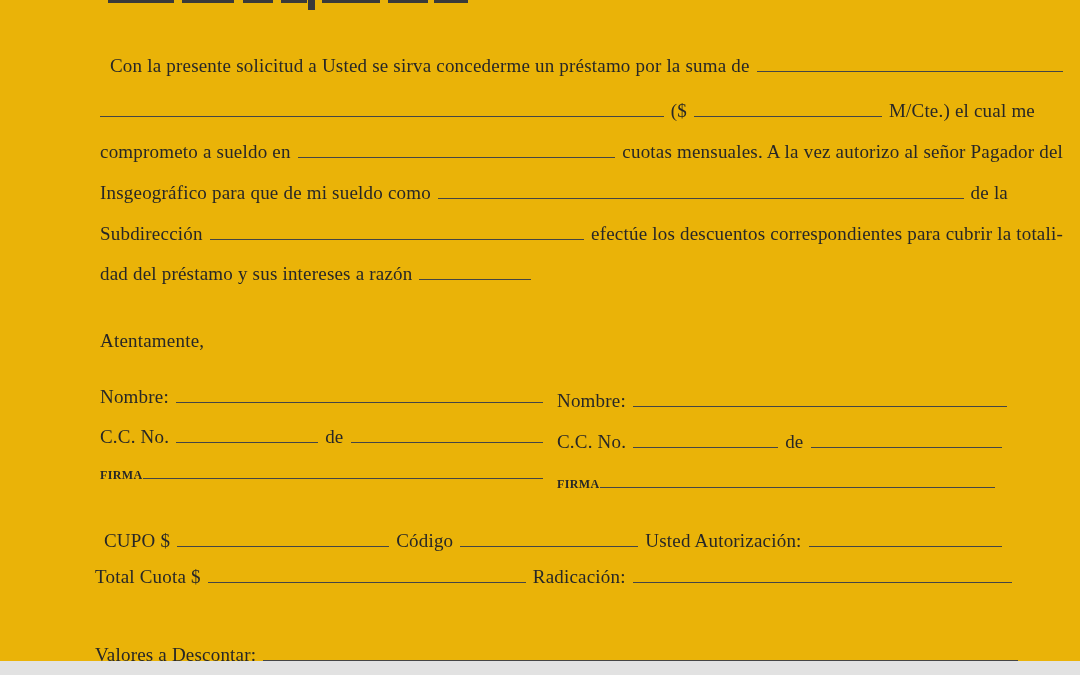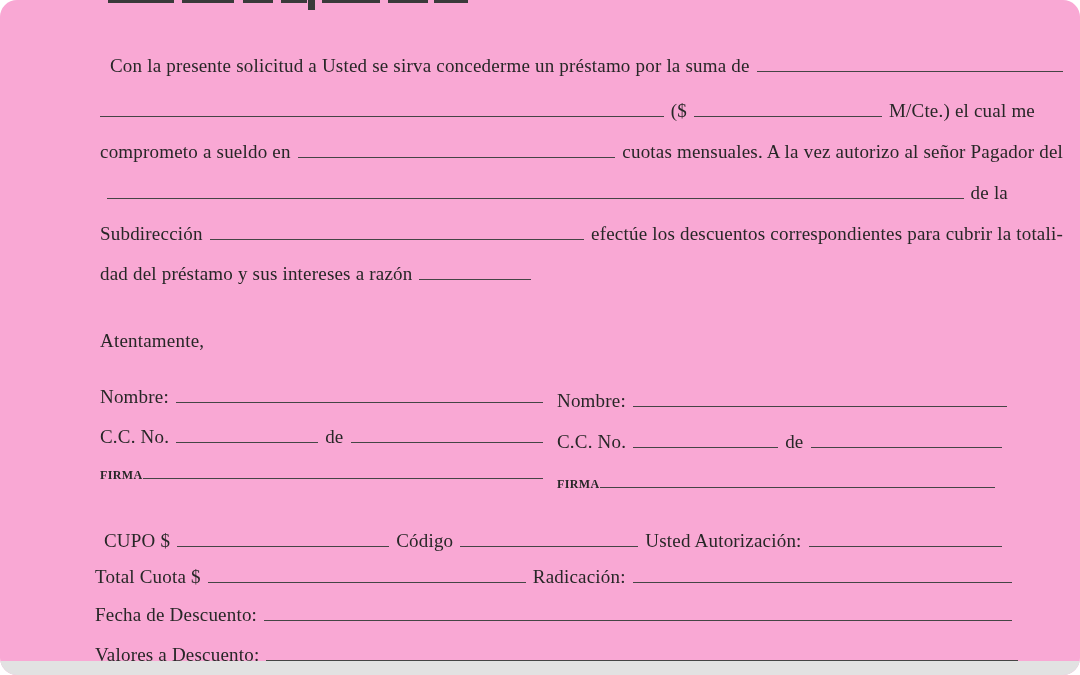--- a/index.html
+++ b/index.html
@@ -1,24 +1,23 @@
 <!DOCTYPE html>
 <html><head>
 <meta charset="utf-8">
 <style>
   html, body { margin: 0; padding: 0; background: #ffffff; }
   .page {
     position: relative;
     width: 1080px;
     height: 675px;
-    background: #f9a8d4;
+    background: #eab308;
     overflow: hidden;
     font-family: "Liberation Serif", "DejaVu Serif", serif;
     color: #272727;
-    border-radius: 17px;
   }
   .row {
     position: absolute;
     display: flex;
     align-items: baseline;
     font-size: 19px;
     letter-spacing: 0.2px;
     white-space: nowrap;
   }
   .blank {
@@ -66,20 +65,21 @@
     <span class="ml">M/Cte.) el cual me</span>
   </div>
 
   <div class="row" style="left:100px; top:138px; right:17px">
     <span>comprometo a sueldo en</span>
     <span class="blank grow ml"></span>
     <span class="ml">cuotas mensuales. A la vez autorizo al señor Pagador del</span>
   </div>
 
   <div class="row" style="left:100px; top:179px; right:72px">
+    <span>Insgeográfico para que  de mi sueldo como</span>
     <span class="blank grow ml"></span>
     <span class="ml">de la</span>
   </div>
 
   <div class="row" style="left:100px; top:220px; right:17px">
     <span>Subdirección</span>
     <span class="blank grow ml"></span>
     <span class="ml">efectúe los descuentos correspondientes para cubrir la totali-</span>
   </div>
 
@@ -131,25 +131,21 @@
     <span class="blank grow ml"></span>
   </div>
 
   <div class="row" style="left:95px; top:563px; right:68px">
     <span>Total Cuota $</span>
     <span class="blank ml" style="width:318px"></span>
     <span class="ml">Radicación:</span>
     <span class="blank grow ml"></span>
   </div>
 
-  <div class="row" style="left:95px; top:601px; right:68px">
-    <span>Fecha de Descuento:</span>
-    <span class="blank grow ml"></span>
-  </div>
 
   <div class="row" style="left:95px; top:641px; right:62px">
-    <span>Valores a Descuento:</span>
+    <span>Valores a Descontar:</span>
     <span class="blank grow ml"></span>
   </div>
 
   <div class="band"></div>
 
 </div>
 
 </body></html>

